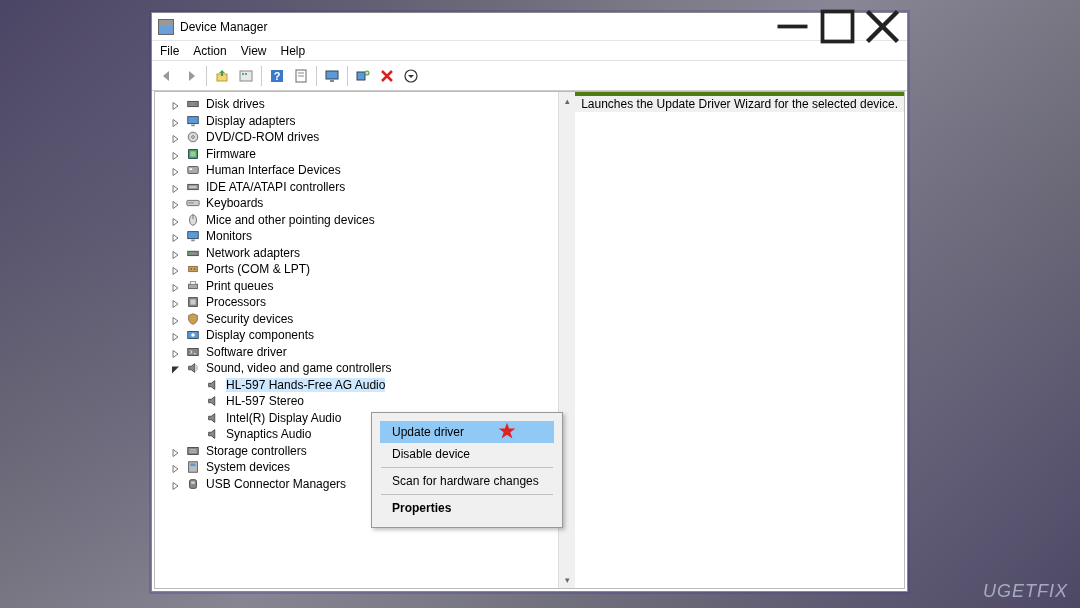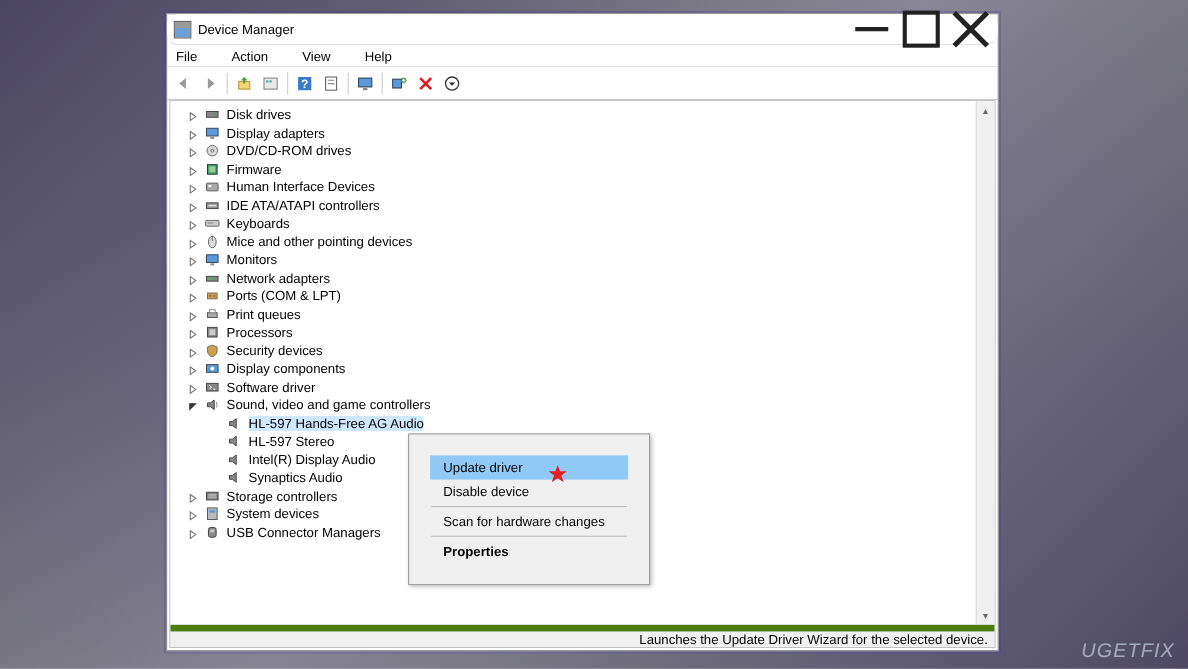--- a/index.html
+++ b/index.html
@@ -26,55 +26,54 @@
     border: 1px solid #888;
     box-shadow: 0 0 0 2px rgba(60,50,150,0.25);
     display: flex; flex-direction: column;
   }
 
   .titlebar {
     height: 28px; display: flex; align-items: center;
     padding: 0 2px 0 6px;
     background: #fff;
     border-bottom: 1px solid #e5e5e5;
-    border-radius: 10px;
   }
   .title-icon {
     width: 16px; height: 16px; margin-right: 6px;
     background: linear-gradient(#999 40%, #6aa0d8 40%);
     border: 1px solid #666;
   }
   .title-text { flex: 1; color: #000; font-size: 12px; }
   .win-controls { display: flex; }
   .win-btn {
     width: 45px; height: 26px; display: flex; align-items: center; justify-content: center;
     color: #222; font-size: 14px;
   }
 
   .menubar {
-    height: 20px; display: flex; align-items: center; gap: 31px;
+    height: 20px; display: flex; align-items: center; gap: 14px;
     padding: 0 8px;
     border-bottom: 1px solid #e0e0e0;
   }
   .menubar span { color: #000; font-size: 12px; }
 
   .toolbar {
     height: 30px; display: flex; align-items: center; gap: 2px;
     padding: 2px 4px;
     border-bottom: 1px solid #ccc;
   }
   .tb-btn {
     width: 22px; height: 22px; display: flex; align-items: center; justify-content: center;
     border: 1px solid transparent;
   }
   .tb-btn svg { width: 16px; height: 16px; }
   .tb-sep { width: 1px; height: 20px; background: #ccc; margin: 0 2px; }
 
   .client {
-    flex: 1; display: flex; flex-direction: column;
+    flex: 1; display: flex; 
     border: 1px solid #bbb; margin: 0 2px 2px 2px;
     position: relative;
   }
   .tree-container {
     flex: 1; display: flex; overflow: hidden; background: #fff;
   }
   .tree {
     flex: 1; padding: 4px 0 4px 4px; overflow: hidden;
     white-space: nowrap;
   }
@@ -100,33 +99,33 @@
     display: flex; flex-direction: column; align-items: center;
   }
   .scroll-up, .scroll-down {
     height: 17px; width: 100%; display: flex; align-items: center; justify-content: center;
     color: #666; font-size: 9px;
   }
   .scroll-track { flex: 1; width: 100%; }
 
   .statusbar {
     height: 20px; display: flex; align-items: center; padding: 0 6px;
-    background: #f0f0f0; border-top: 6px solid #4d7c0f;
+    background: #f0f0f0; border-top: 4px solid #4d7c0f;
     color: #000; font-size: 12px; justify-content: flex-end;
   }
 
   .context-menu {
     position: absolute;
-    left: 371px; top: 394px;
-    width: 220px;
+    left: 371px; top: 412px;
+    width: 192px;
     background: #f0f0f0;
     border: 1px solid #999;
     box-shadow: 2px 2px 4px rgba(0,0,0,0.25);
     z-index: 10;
-    padding: 19px;
+    padding: 8px;
   }
   .ctx-item {
     height: 22px; display: flex; align-items: center;
     padding: 0 12px;
     color: #000; font-size: 12px;
   }
   .ctx-item.highlight { background: #90c8f6; }
   .ctx-item.bold { font-weight: bold; }
   .ctx-sep { height: 1px; background: #c0c0c0; margin: 2px 1px; }
 

